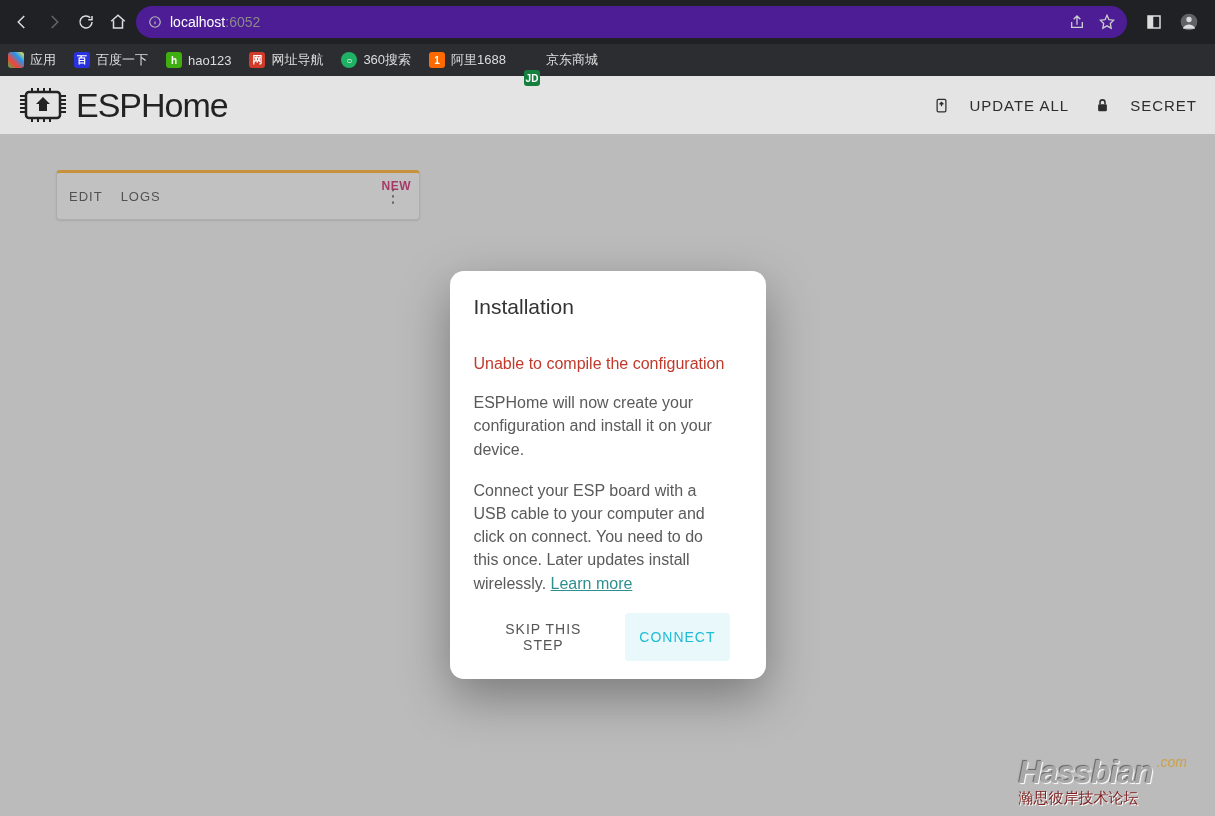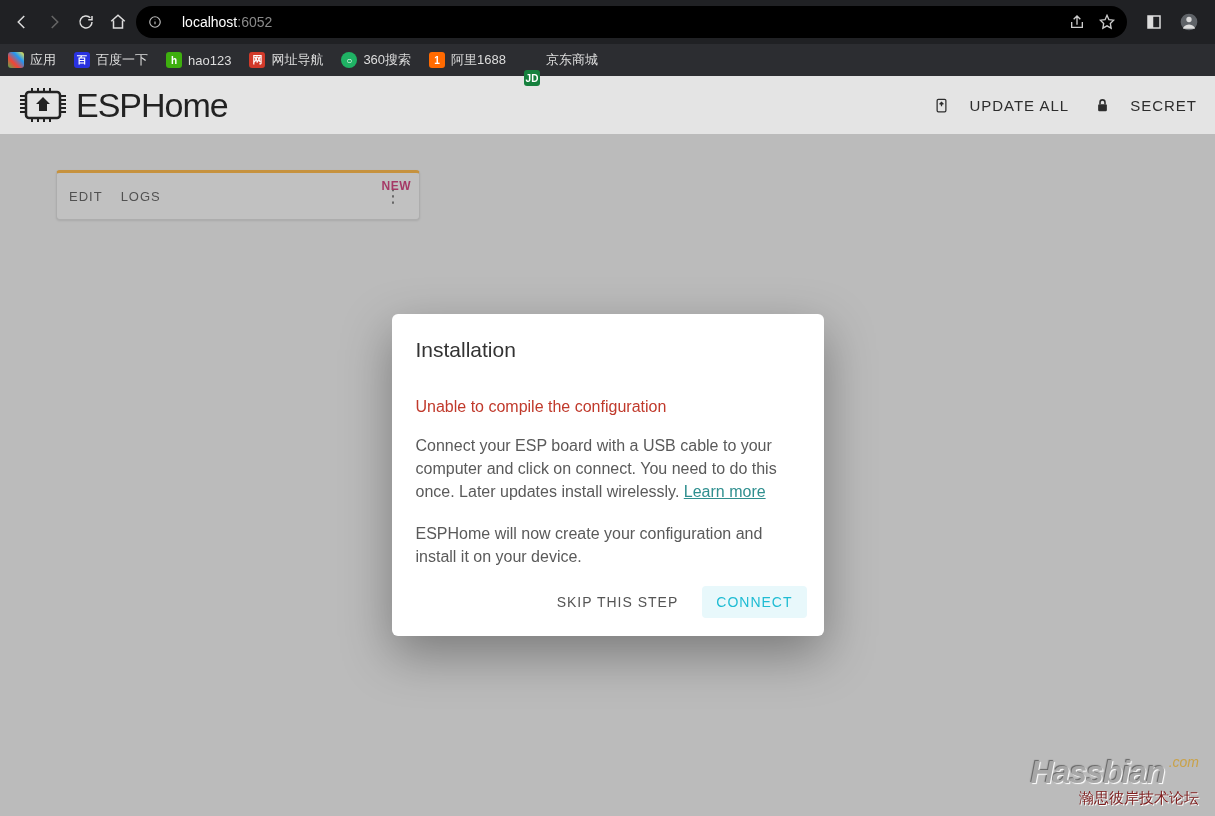--- a/index.html
+++ b/index.html
@@ -24,28 +24,28 @@
   .nav-btn {
     width: 28px; height: 28px;
     display:flex;align-items:center;justify-content:center;
     color:#ccc;
     border-radius:50%;
   }
   .nav-btn.disabled { color:#666; }
   .url-bar {
     flex:1;
     height:32px;
-    background:#000000;
+    background:#4c1d95;
     border-radius:16px;
     display:flex;
     align-items:center;
     padding:0 12px;
     color:#ccc;
     font-size:14px;
-    gap:20px;
+    gap:8px;
   }
   .url-host { color:#fff; }
   .url-port { color:#8a8a8a; }
   .url-right-icons { margin-left:auto; display:flex; gap:14px; align-items:center; color:#ccc;}
   .window-icons { display:flex; gap:16px; align-items:center; color:#ccc; padding:0 8px 0 14px;}
 
   .bookmark-bar {
     height:32px;
     background:#2c2d31;
     display:flex;
@@ -123,25 +123,25 @@
   
   .modal-backdrop {
     position:absolute;
     inset:0;
     background:rgba(120,120,120,0.35);
     display:flex;
     align-items:center;
     justify-content:center;
   }
   .modal {
-    width:432px;
+    width:316px;
     background:#fff;
-    border-radius:6px;
+    border-radius:14px;
     box-shadow:0 18px 50px rgba(0,0,0,.35);
-    padding:24px 17px 18px 24px;
+    padding:24px 36px 18px 24px;
     color:#3a3a3a;
   }
   .modal h2 {
     font-size:21px;
     font-weight:500;
     margin-bottom:12px;
     color:#333;
   }
   .modal .error {
     color:#c0392b;
@@ -178,23 +178,22 @@
     color:#1fbcd3;
     background:#e8f8fb;
     border:none;
     border-radius:4px;
     cursor:pointer;
   }
 
   
   .watermark {
     position:absolute;
-    right:16px;
+    right:28px;
     bottom:8px;
-    text-align:right;
     color:#9a9a9a;
     pointer-events:none;
   }
   .watermark .big {
     font-size:32px;
     font-weight:700;
     font-style:italic;
     color:#a8a8a8;
     text-shadow:1px 1px 1px #fff, -1px -1px 1px #666;
     letter-spacing:-1px;
@@ -332,24 +331,24 @@
       <span>EDIT</span>
       <span>LOGS</span>
       <span class="kebab">⋮</span>
     </div>
   </div>
 
   <div class="modal-backdrop">
     <div class="modal">
       <h2>Installation</h2>
       <div class="error">Unable to compile the configuration</div>
+      <p>ESPHome will now create your configuration and install it on your device.</p>
       <p>
         <span>Connect your ESP board with a USB cable to your computer and click on connect. You need to do this once. Later updates install wirelessly. </span><a href="#">Learn more</a>
       </p>
-      <p>ESPHome will now create your configuration and install it on your device.</p>
       <div class="modal-actions">
         <button class="btn-text">SKIP THIS STEP</button>
         <button class="btn-primary">CONNECT</button>
       </div>
     </div>
   </div>
 
   <div class="watermark">
     <div>
       <span class="big">Hassbian</span><span class="dot">.com</span>

